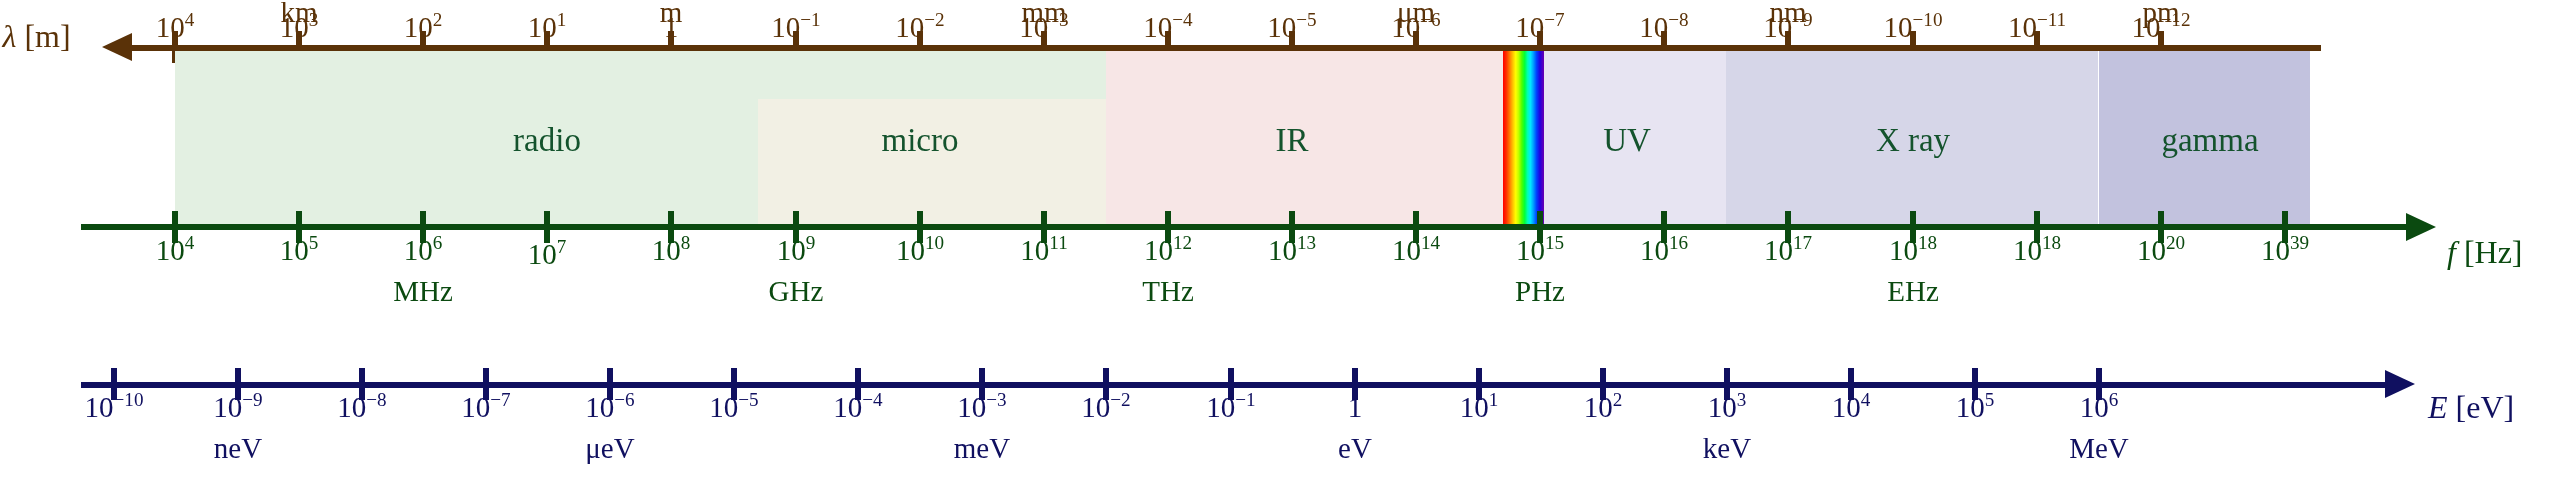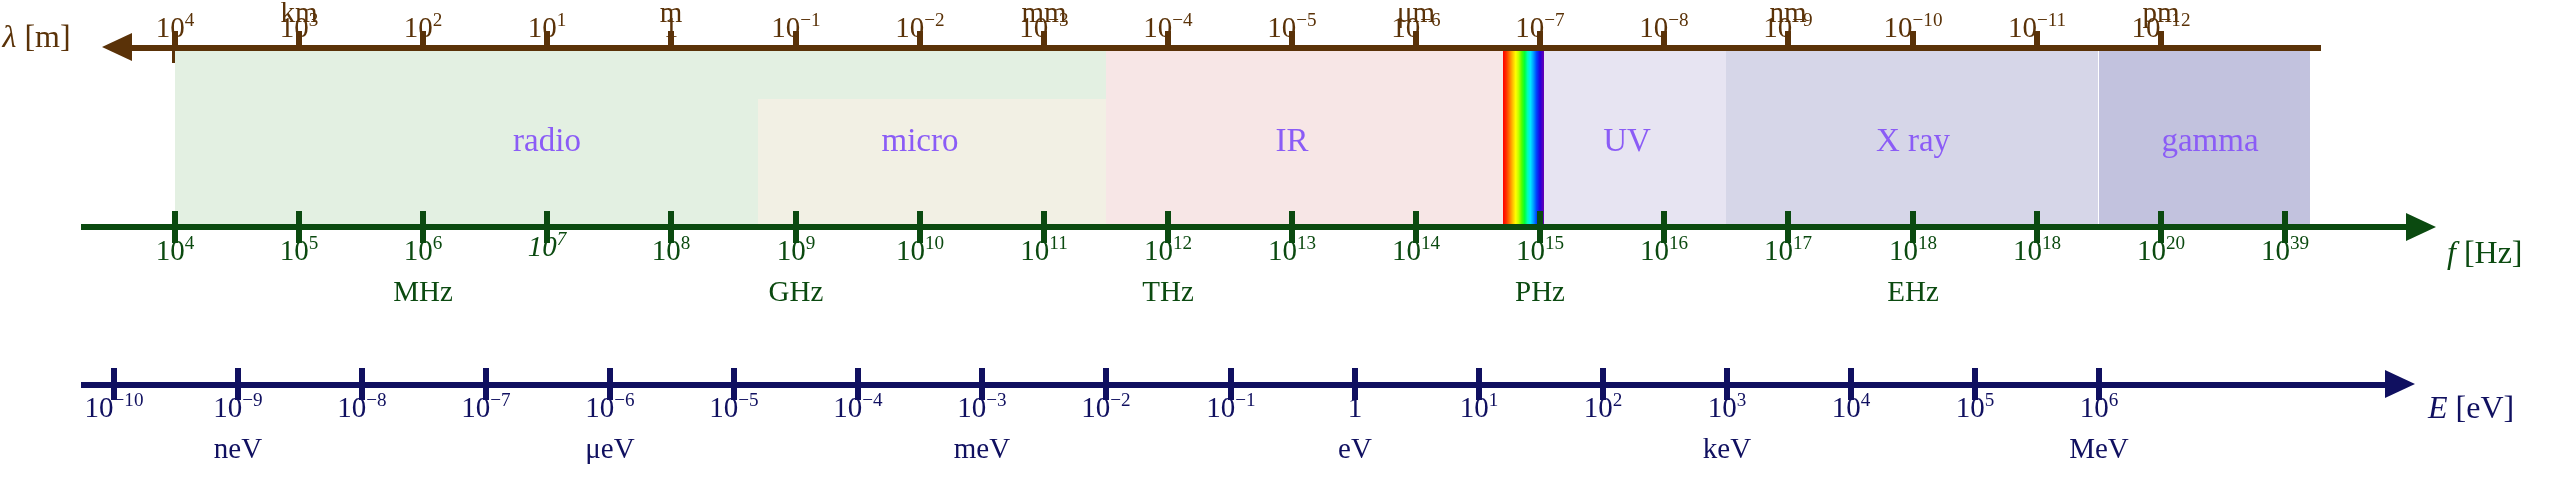--- a/index.html
+++ b/index.html
@@ -38,21 +38,21 @@
   
   .unit{position:absolute;font-size:29px;line-height:1;white-space:nowrap;transform:translateX(-50%);}
 
   
   .axname{position:absolute;font-size:32px;line-height:1;white-space:nowrap;}
   .axname i{font-style:italic;}
 
   
   .band{position:absolute;}
   .band-label{
-    position:absolute;font-size:33px;color:#8b5cf6;
+    position:absolute;font-size:33px;color:#14532d;
     white-space:nowrap;transform:translateX(-50%);
   }
   #visible-band{
     position:absolute;
     background:linear-gradient(to right,
       #FF0000 0%, #FF3000 8%, #FF7A00 16%, #FFC400 24%,
       #FFFF00 31%, #BFFF00 38%, #4CFF00 46%, #00FF3C 53%,
       #00FFB4 60%, #00E8FF 67%, #00A0FF 74%, #0040FF 82%,
       #2000E0 90%, #6A00B0 100%);
   }
@@ -157,21 +157,21 @@
         <div class="tick" style="left: 1785px; top: 211px; height: 32px;"></div>
         <div class="tick" style="left: 1910px; top: 211px; height: 32px;"></div>
         <div class="tick" style="left: 2034px; top: 211px; height: 32px;"></div>
         <div class="tick" style="left: 2158px; top: 211px; height: 32px;"></div>
         <div class="tick" style="left: 2282px; top: 211px; height: 32px;"></div>
       </div>
     <div id="frq-ticklabels">
         <div class="tl frq-txt" style="left: 175px; top: 236px;"><span>10<sup>4</sup></span></div>
         <div class="tl frq-txt" style="left: 299px; top: 236px;"><span>10<sup>5</sup></span></div>
         <div class="tl frq-txt" style="left: 423px; top: 236px;"><span>10<sup>6</sup></span></div>
-        <div class="tl frq-txt" style="left: 547px; top: 232px; font-style: italic;"><span>10<sup>7</sup></span></div>
+        <div class="tl frq-txt" style="left: 547px; top: 240px;"><span>10<sup>7</sup></span></div>
         <div class="tl frq-txt" style="left: 671px; top: 236px;"><span>10<sup>8</sup></span></div>
         <div class="tl frq-txt" style="left: 796px; top: 236px;"><span>10<sup>9</sup></span></div>
         <div class="tl frq-txt" style="left: 920px; top: 236px;"><span>10<sup>10</sup></span></div>
         <div class="tl frq-txt" style="left: 1044px; top: 236px;"><span>10<sup>11</sup></span></div>
         <div class="tl frq-txt" style="left: 1168px; top: 236px;"><span>10<sup>12</sup></span></div>
         <div class="tl frq-txt" style="left: 1292px; top: 236px;"><span>10<sup>13</sup></span></div>
         <div class="tl frq-txt" style="left: 1416px; top: 236px;"><span>10<sup>14</sup></span></div>
         <div class="tl frq-txt" style="left: 1540px; top: 236px;"><span>10<sup>15</sup></span></div>
         <div class="tl frq-txt" style="left: 1664px; top: 236px;"><span>10<sup>16</sup></span></div>
         <div class="tl frq-txt" style="left: 1788px; top: 236px;"><span>10<sup>17</sup></span></div>

